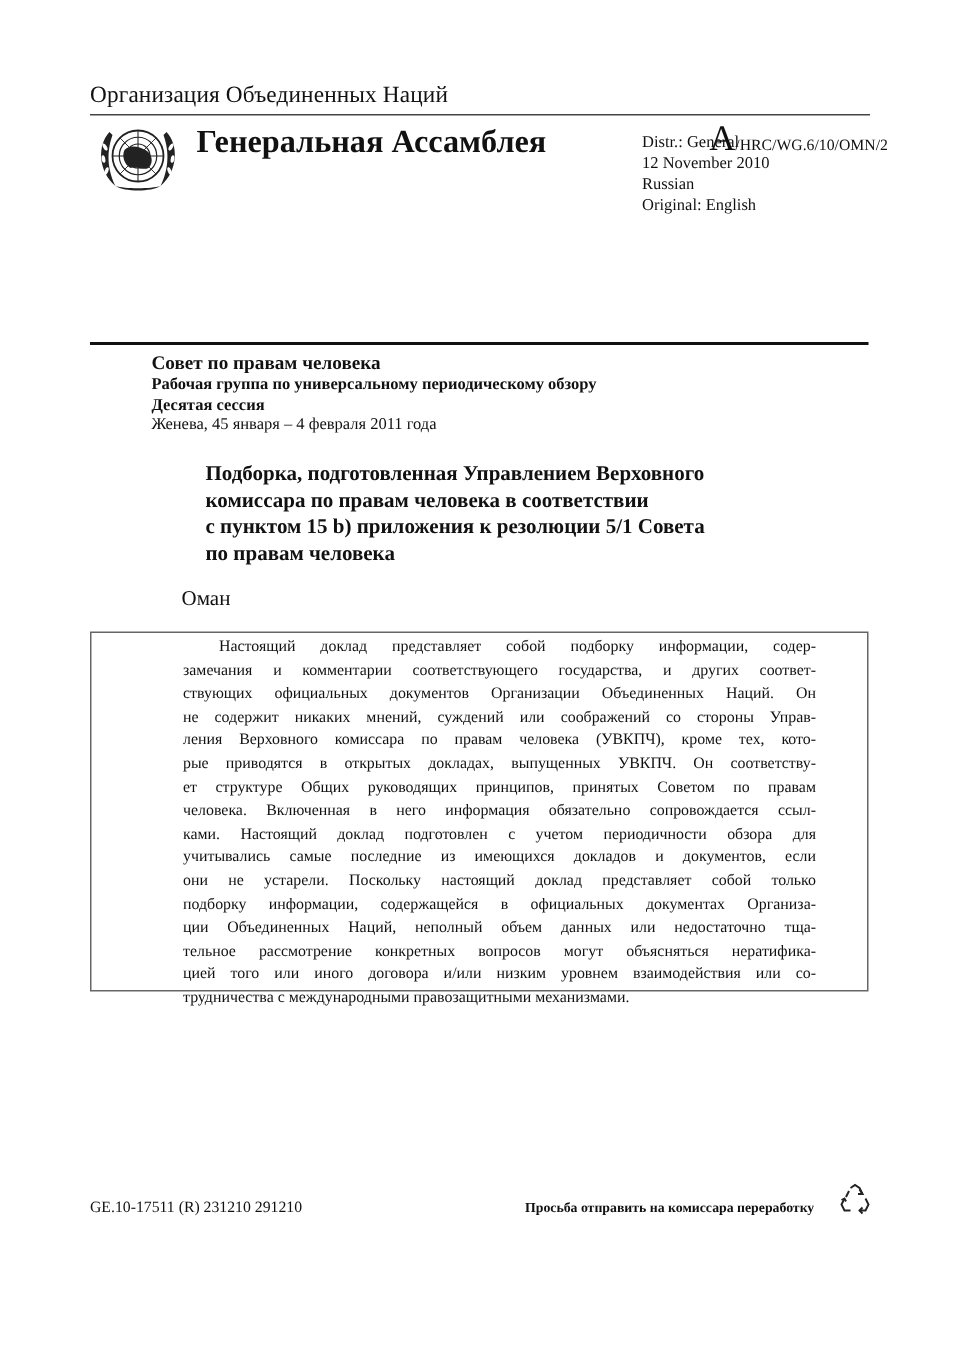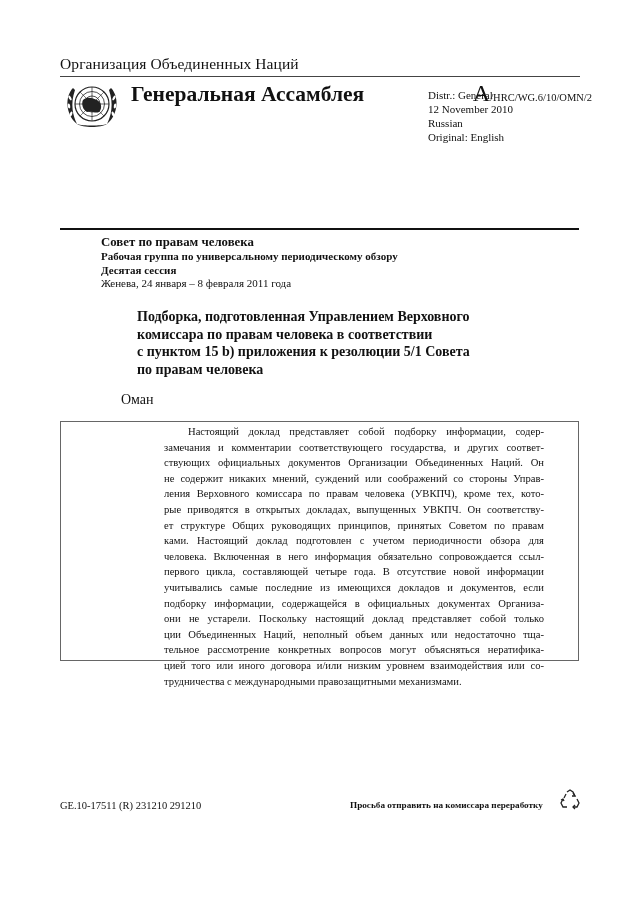--- a/index.html
+++ b/index.html
@@ -27,21 +27,21 @@
     .doc-title div { white-space: nowrap; }
     .country { left: 121px; top: 392px; font-size: 14px; font-weight: normal; }
     .summary-box {
       left: 60px; top: 421px; width: 517px; height: 238px;
       border: 1.5px solid #666;
     }
     .summary-text {
       position: absolute; left: 61px; top: 2px; width: 422px;
       font-size: 10.6px; line-height: 15.6px; text-align: justify; text-align-last: left;
     }
-    .summary-text .line { display: block; text-align: justify; text-align-last: justify; white-space: nowrap; margin-left: 42px; }
+    .summary-text .line { display: block; text-align: justify; text-align-last: justify; white-space: nowrap; }
     .summary-text .line.first { text-indent: 24px; }
     .summary-text .line.last { text-align-last: left; }
     .footer-code { left: 60px; top: 800px; font-size: 10.5px; white-space: nowrap; }
     .footer-recycle { left: 350px; top: 800px; font-size: 9.2px; font-weight: bold; white-space: nowrap; }
     .recycle-icon { left: 558px; top: 788px; width: 24px; height: 24px; }
   </style>
 </head>
 <body>
 
 <div class="abs org-name">Организация Объединенных Наций</div>
@@ -89,47 +89,46 @@
   <div>Russian</div>
   <div>Original: English</div>
 </div>
 
 <div class="abs rule-thick"></div>
 
 <div class="abs council">
   <div class="l1">Совет по правам человека</div>
   <div class="l2">Рабочая группа по универсальному периодическому обзору</div>
   <div class="l3">Десятая сессия</div>
-  <div class="l4">Женева, 24 января – 8 февраля 2011 года</div>
+  <div class="l4">Женева, 45 января – 4 февраля 2011 года</div>
 </div>
 
 <div class="abs doc-title">
   <div>Подборка, подготовленная Управлением Верховного</div>
   <div>комиссара по правам человека в соответствии</div>
   <div>с пунктом 15 b) приложения к резолюции 5/1 Совета</div>
   <div>по правам человека</div>
 </div>
 
 <div class="abs country">Оман</div>
 
 <div class="abs summary-box">
   <div class="summary-text">
     <span class="line first">Настоящий доклад представляет собой подборку информации, содер-</span>
     <span class="line">замечания и комментарии соответствующего государства, и других соответ-</span>
     <span class="line">ствующих официальных документов Организации Объединенных Наций. Он</span>
     <span class="line">не содержит никаких мнений, суждений или соображений со стороны Управ-</span>
     <span class="line">ления Верховного комиссара по правам человека (УВКПЧ), кроме тех, кото-</span>
     <span class="line">рые приводятся в открытых докладах, выпущенных УВКПЧ. Он соответству-</span>
     <span class="line">ет структуре Общих руководящих принципов, принятых Советом по правам</span>
+    <span class="line">человека. Включенная в него информация обязательно сопровождается ссыл-</span>
     <span class="line">ками. Настоящий доклад подготовлен с учетом периодичности обзора для</span>
-    <span class="line">человека. Включенная в него информация обязательно сопровождается ссыл-</span>
-    <span class="line">первого цикла, составляющей четыре года. В отсутствие новой информации</span>
     <span class="line">учитывались самые последние из имеющихся докладов и документов, если</span>
+    <span class="line">они не устарели. Поскольку настоящий доклад представляет собой только</span>
     <span class="line">подборку информации, содержащейся в официальных документах Организа-</span>
-    <span class="line">они не устарели. Поскольку настоящий доклад представляет собой только</span>
     <span class="line">ции Объединенных Наций, неполный объем данных или недостаточно тща-</span>
     <span class="line">тельное рассмотрение конкретных вопросов могут объясняться нератифика-</span>
     <span class="line">цией того или иного договора и/или низким уровнем взаимодействия или со-</span>
     <span class="line last">трудничества с международными правозащитными механизмами.</span>
   </div>
 </div>
 
 <div class="abs footer-code">GE.10-17511  (R)   231210   291210</div>
 
 <div class="abs footer-recycle">Просьба отправить на комиссара переработку</div>

